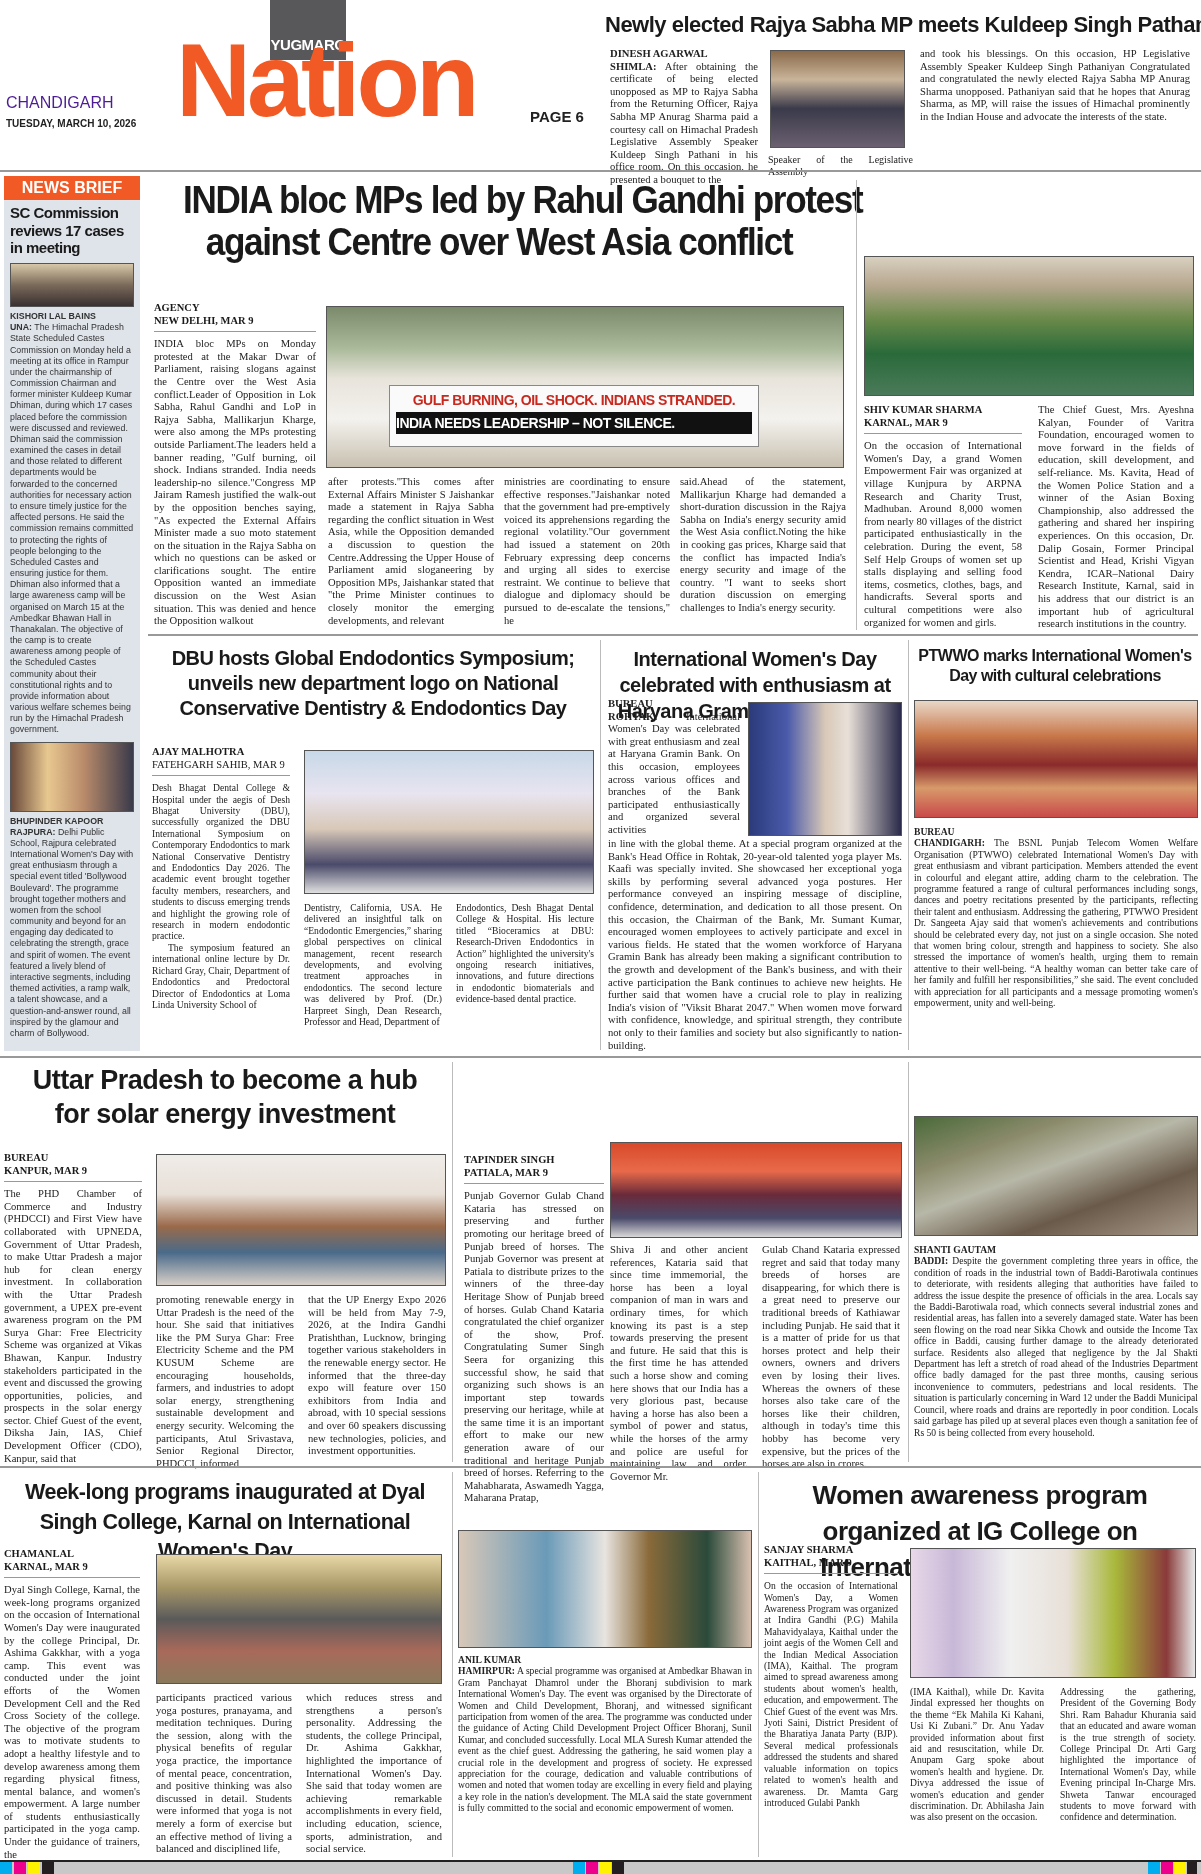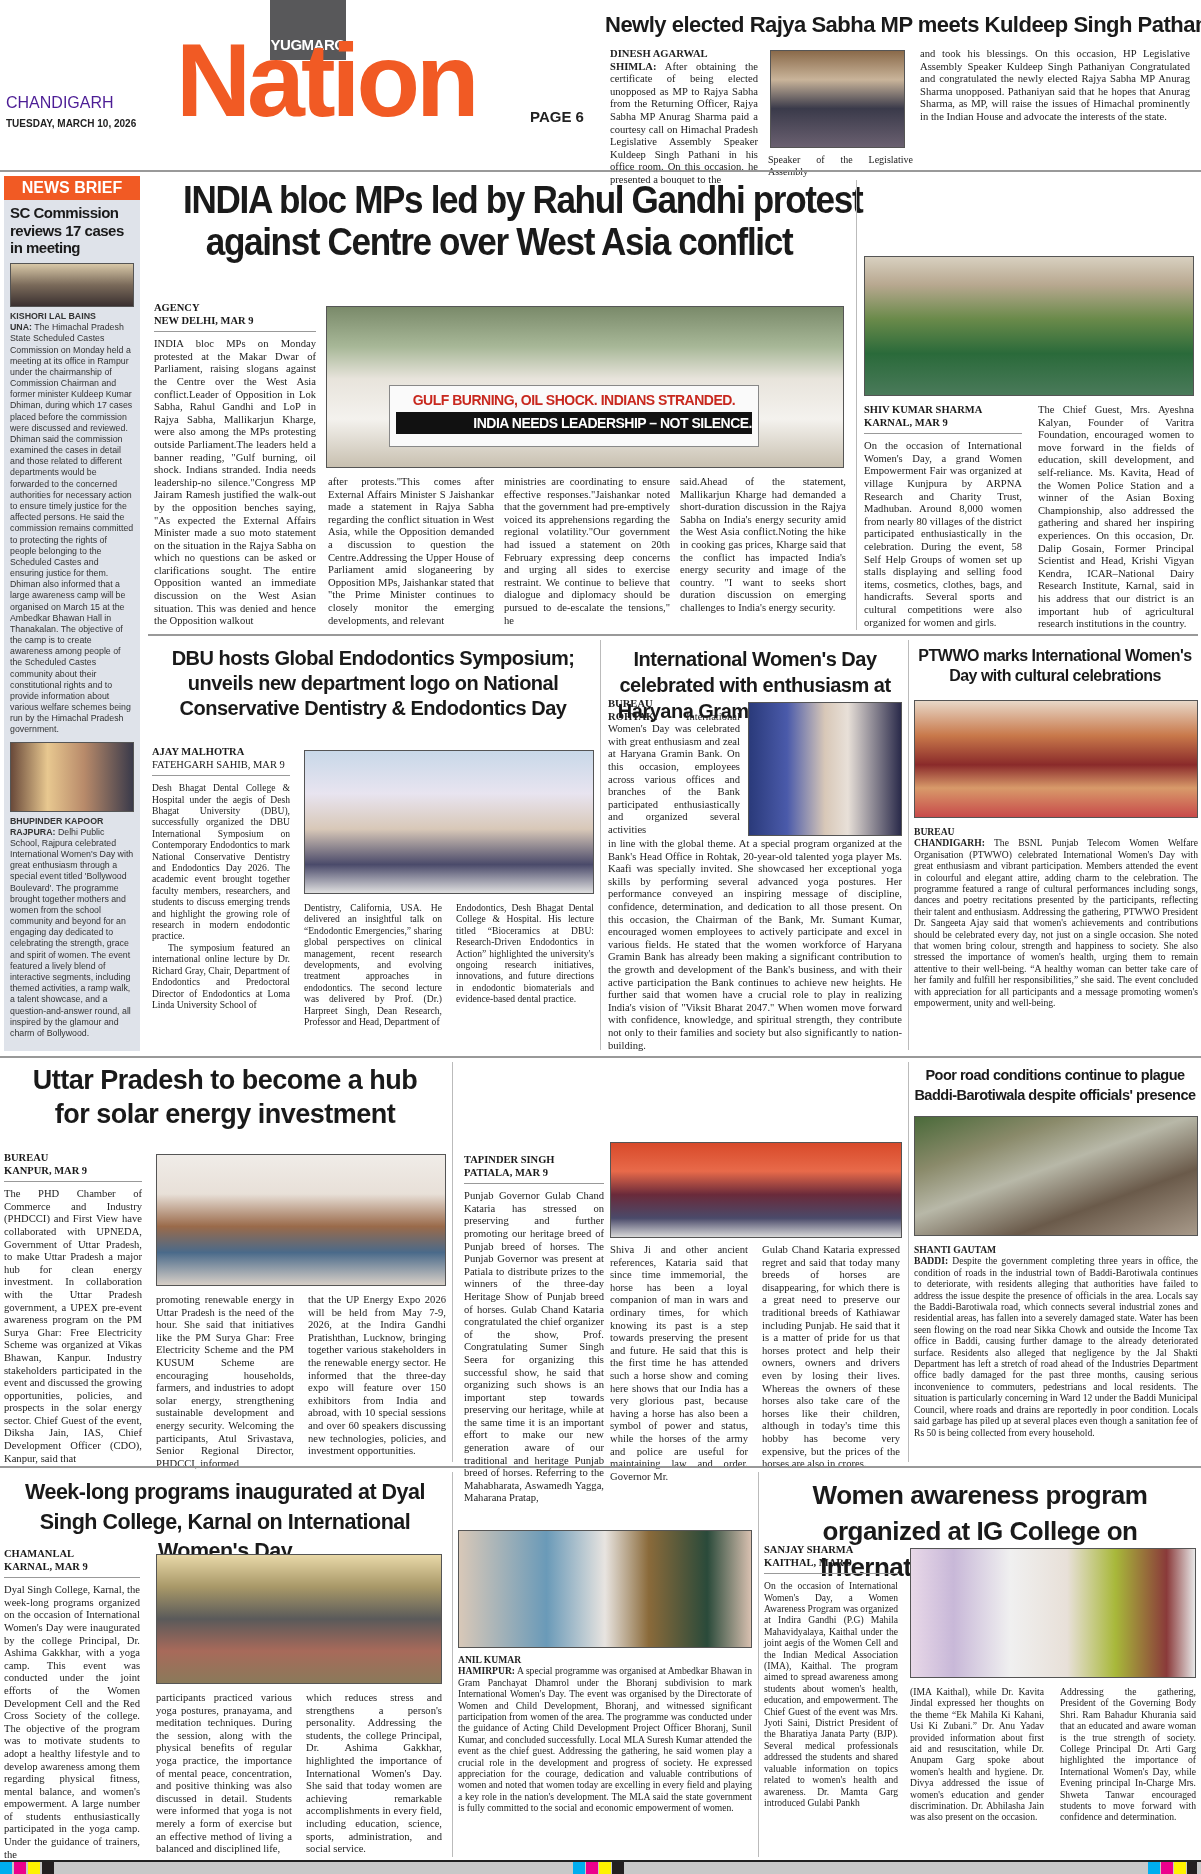--- a/index.html
+++ b/index.html
@@ -65,21 +65,21 @@
   <div class="abs" style="left:6px;top:122px;width:162px;">
     <div class="byline">
       <div>AGENCY</div>
       <div>NEW DELHI, MAR 9</div>
     </div>
     <div class="body">INDIA bloc MPs on Monday protested at the Makar Dwar of Parliament, raising slogans against the Centre over the West Asia conflict.Leader of Opposition in Lok Sabha, Rahul Gandhi and LoP in Rajya Sabha, Mallikarjun Kharge, were also among the MPs protesting outside Parliament.The leaders held a banner reading, "Gulf burning, oil shock. Indians stranded. India needs leadership-no silence."Congress MP Jairam Ramesh justified the walk-out by the opposition benches saying, "As expected the External Affairs Minister made a suo moto statement on the situation in the Rajya Sabha on which no questions can be asked or clarifications sought. The entire Opposition wanted an immediate discussion on the West Asian situation. This was denied and hence the Opposition walkout</div>
   </div>
   <div class="photo" style="left:178px;top:126px;width:518px;height:162px;background:linear-gradient(180deg,#7a8a6a 0%,#a8b898 25%,#e8e4dc 45%,#f4f2ee 70%,#c8c0b0 100%);">
     <div class="abs" style="left:62px;top:78px;width:370px;height:62px;background:#fafafa;border:1px solid #888;">
       <div style="font-family:'Liberation Sans',sans-serif;font-weight:bold;font-size:14px;color:#c8281e;text-align:center;padding-top:6px;white-space:nowrap;letter-spacing:-0.5px;">GULF BURNING, OIL SHOCK. INDIANS STRANDED.</div>
-      <div style="margin:4px 6px 0;background:#111;color:#fff;font-family:'Liberation Sans',sans-serif;font-weight:bold;font-size:14px;text-align:right;padding:3px 0;white-space:nowrap;letter-spacing:-0.5px;">INDIA NEEDS LEADERSHIP – NOT SILENCE.</div>
+      <div style="margin:4px 6px 0;background:#111;color:#fff;font-family:'Liberation Sans',sans-serif;font-weight:bold;font-size:14px;text-align:left;padding:3px 0;white-space:nowrap;letter-spacing:-0.5px;">INDIA NEEDS LEADERSHIP – NOT SILENCE.</div>
     </div>
   </div>
   <div class="abs body" style="left:180px;top:296px;width:166px;">after protests."This comes after External Affairs Minister S Jaishankar made a statement in Rajya Sabha regarding the conflict situation in West Asia, while the Opposition demanded a discussion to question the Centre.Addressing the Upper House of Parliament amid sloganeering by Opposition MPs, Jaishankar stated that "the Prime Minister continues to closely monitor the emerging developments, and relevant</div>
   <div class="abs body" style="left:356px;top:296px;width:166px;">ministries are coordinating to ensure effective responses."Jaishankar noted that the government had pre-emptively voiced its apprehensions regarding the regional volatility."Our government had issued a statement on 20th February expressing deep concerns and urging all sides to exercise restraint. We continue to believe that dialogue and diplomacy should be pursued to de-escalate the tensions," he</div>
   <div class="abs body" style="left:532px;top:296px;width:166px;">said.Ahead of the statement, Mallikarjun Kharge had demanded a short-duration discussion in the Rajya Sabha on India's energy security amid the West Asia conflict.Noting the hike in cooking gas prices, Kharge said that the conflict has impacted India's energy security and image of the country. "I want to seeks short duration discussion on emerging challenges to India's energy security.</div>
 </div>
 
 <div class="vrule" style="left:856px;top:180px;height:450px;"></div>
 
 <div class="abs" style="left:862px;top:186px;width:334px;height:446px;">
@@ -163,21 +163,20 @@
     <div class="body">Punjab Governor Gulab Chand Kataria has stressed on preserving and further promoting our heritage breed of Punjab breed of horses. The Punjab Governor was present at Patiala to distribute prizes to the winners of the three-day Heritage Show of Punjab breed of horses. Gulab Chand Kataria congratulated the chief organizer of the show, Prof. Congratulating Sumer Singh Seera for organizing this successful show, he said that organizing such shows is an important step towards preserving our heritage, while at the same time it is an important effort to make our new generation aware of our traditional and heritage Punjab breed of horses. Referring to the Mahabharata, Aswamedh Yagga, Maharana Pratap,</div>
   </div>
   <div class="photo" style="left:154px;top:78px;width:292px;height:96px;background:linear-gradient(180deg,#d84a2a 0%,#e86a4a 30%,#6a2a3a 55%,#4a4a6a 80%,#d8d8d8 100%);"></div>
   <div class="abs body" style="left:154px;top:180px;width:138px;">Shiva Ji and other ancient references, Kataria said that since time immemorial, the horse has been a loyal companion of man in wars and ordinary times, for which knowing its past is a step towards preserving the present and future. He said that this is the first time he has attended such a horse show and coming here shows that our India has a very glorious past, because having a horse has also been a symbol of power and status, while the horses of the army and police are useful for maintaining law and order. Governor Mr.</div>
   <div class="abs body" style="left:306px;top:180px;width:138px;">Gulab Chand Kataria expressed regret and said that today many breeds of horses are disappearing, for which there is a great need to preserve our traditional breeds of Kathiawar including Punjab. He said that it is a matter of pride for us that horses protect and help their owners, owners and drivers even by losing their lives. Whereas the owners of these horses also take care of the horses like their children, although in today's time this hobby has become very expensive, but the prices of the horses are also in crores.</div>
 </div>
 
 <div class="vrule" style="left:908px;top:1062px;height:400px;"></div>
 
 <div class="abs" style="left:912px;top:1066px;width:286px;height:400px;">
-  <div class="hl" style="font-size:14.5px;line-height:1.36;">Poor road conditions continue to plague Baddi-Barotiwala despite officials' presence</div>
   <div class="photo" style="left:2px;top:50px;width:284px;height:120px;background:linear-gradient(160deg,#4a6a3a 0%,#8a8a6a 25%,#b8b8a8 45%,#6a5a4a 70%,#a89a8a 100%);"></div>
   <div class="abs body sm" style="left:2px;top:178px;width:284px;">
     <div class="byline-inline">SHANTI GAUTAM</div>
     <span class="byline-inline">BADDI:</span>
     <span>Despite the government completing three years in office, the condition of roads in the industrial town of Baddi-Barotiwala continues to deteriorate, with residents alleging that authorities have failed to address the issue despite the presence of officials in the area. Locals say the Baddi-Barotiwala road, which connects several industrial zones and residential areas, has fallen into a severely damaged state. Water has been seen flowing on the road near Sikka Chowk and outside the Income Tax office in Baddi, causing further damage to the already deteriorated surface. Residents also alleged that negligence by the Jal Shakti Department has left a stretch of road ahead of the Industries Department office badly damaged for the past three months, causing serious inconvenience to commuters, pedestrians and local residents. The situation is particularly concerning in Ward 12 under the Baddi Municipal Council, where roads and drains are reportedly in poor condition. Locals said garbage has piled up at several places even though a sanitation fee of Rs 50 is being collected from every household.</span>
   </div>
 </div>
 
 <div class="rule" style="left:0;top:1466px;width:1201px;height:2px;background:#999;"></div>
 

